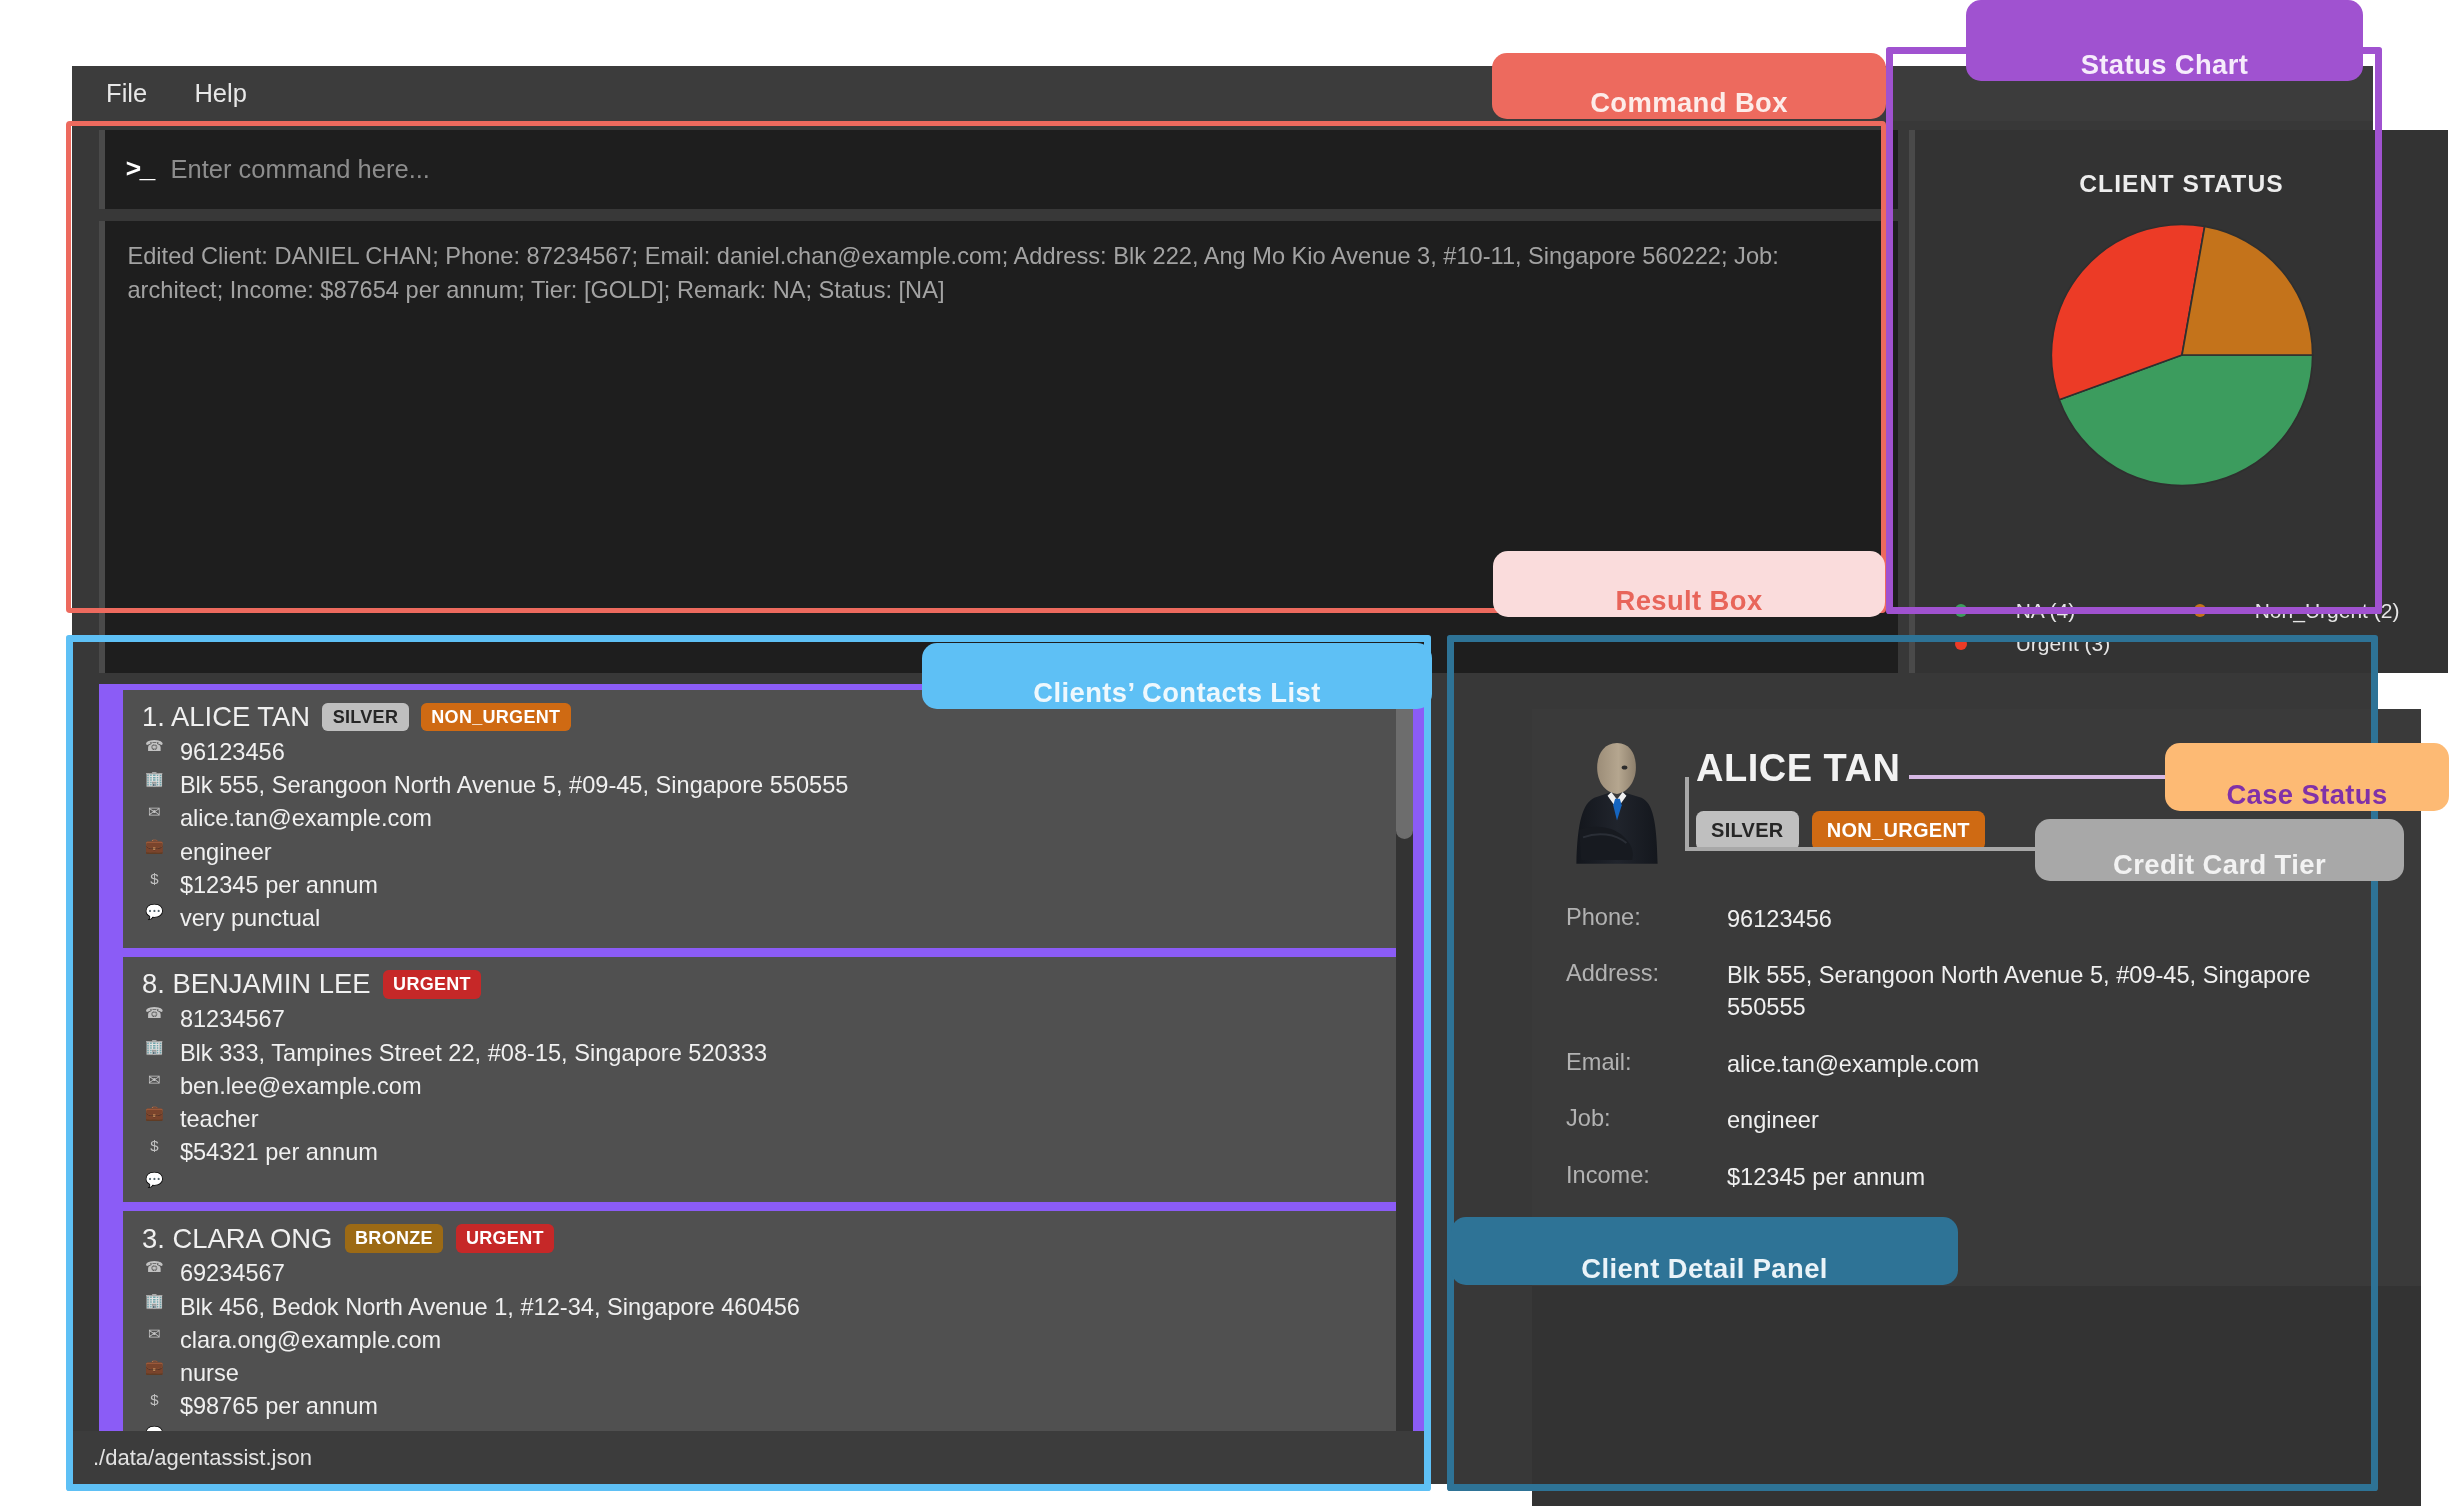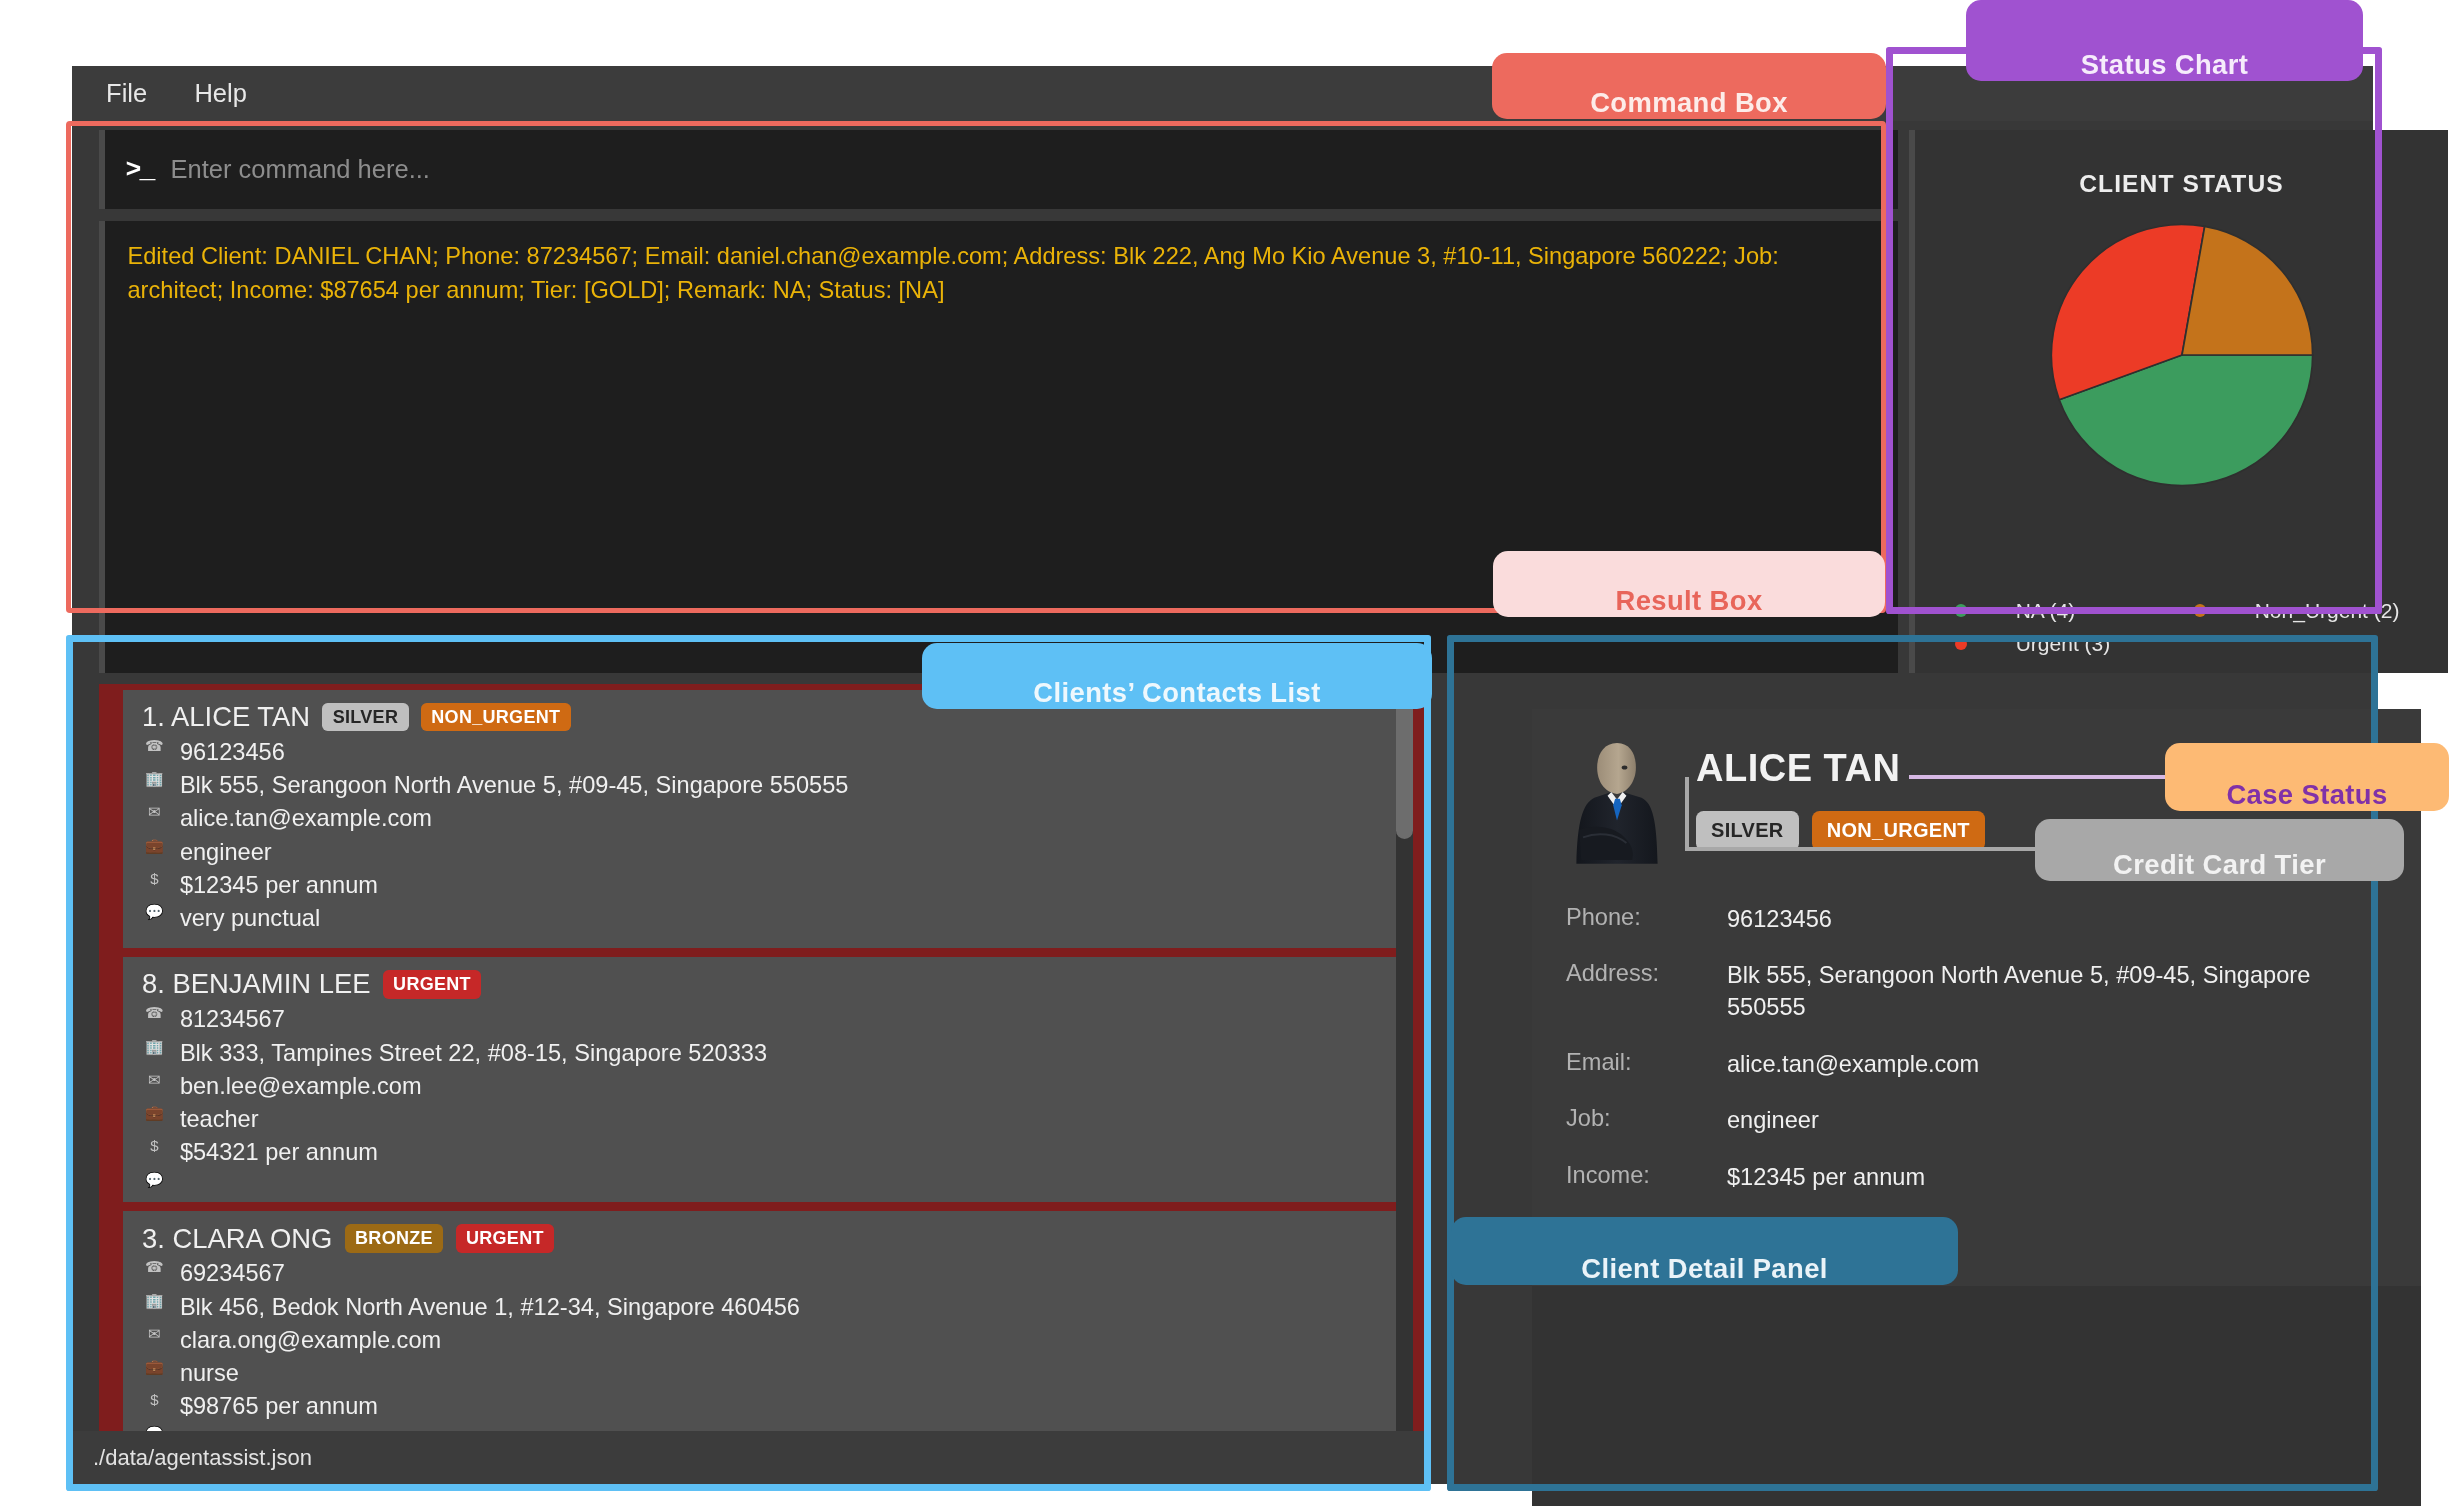--- a/index.html
+++ b/index.html
@@ -41,21 +41,21 @@
   .cmd-placeholder { color: #8d8d8d; font-size: 25.5px; }
 
   
   .result-box {
     position: absolute; left: 26.5px; top: 155px;
     width: 1799px; height: 452px;
     background: #1e1e1e; border-left: 6.6px solid #4a4a4a;
     padding: 19px 23px; overflow: hidden;
   }
   .result-text {
-    color: #eab308; font-size: 23.6px; line-height: 1.42;
+    color: #a3a3a3; font-size: 23.6px; line-height: 1.42;
     white-space: pre-wrap; word-break: break-word;
   }
 
   
   .chart-panel {
     position: absolute; left: 1837px; top: 64px;
     width: 539px; height: 543px;
     background: #333333; border-left: 6.6px solid #4a4a4a;
   }
   .chart-title {
@@ -69,21 +69,21 @@
     display: flex; flex-wrap: wrap; row-gap: 9.5px;
   }
   .legend-item { display: flex; align-items: center; width: 50%; gap: 38px; }
   .legend-dot { width: 12.3px; height: 12.3px; border-radius: 50%; margin-right: 10.4px; flex: none; }
   .legend-label { color: #e6e6e6; font-size: 21px; white-space: nowrap; }
 
   
   .list-panel {
     position: absolute; left: 26.5px; top: 618px;
     width: 1326px; height: 756px;
-    background: #7f1d1d; overflow: hidden;
+    background: #8b5cf6; overflow: hidden;
   }
   .card {
     position: relative; margin: 0 24.6px 9.5px 24.6px;
     background: #505050; padding: 11.3px 17px 13.2px 19px;
   }
   .card:first-child { margin-top: 5.7px; }
   .card-head { display: flex; align-items: center; gap: 12.3px; margin-bottom: 3.8px; }
   .card-name { color: #f0f0f0; font-size: 27.4px; }
   .badge {
     font-size: 18px; font-weight: bold; padding: 3.8px 10.4px;

